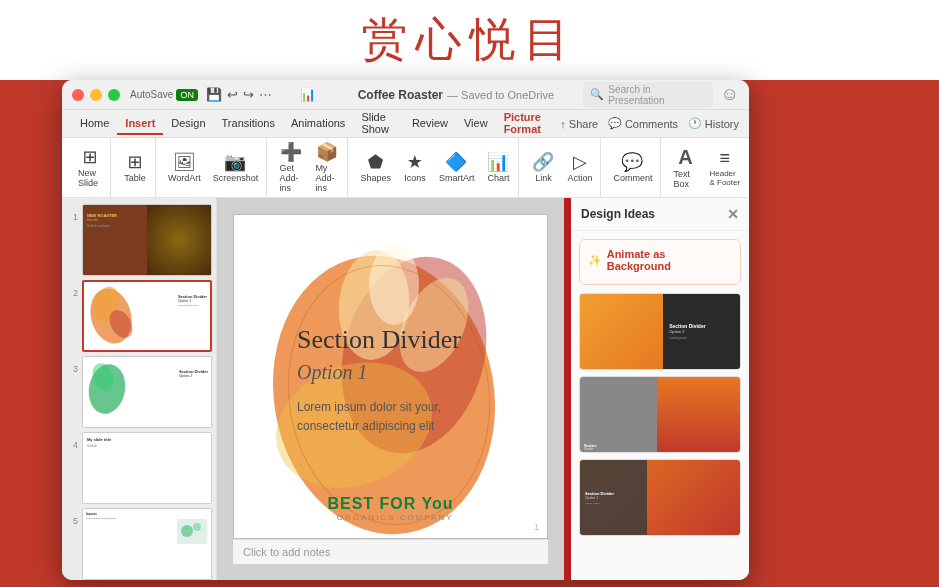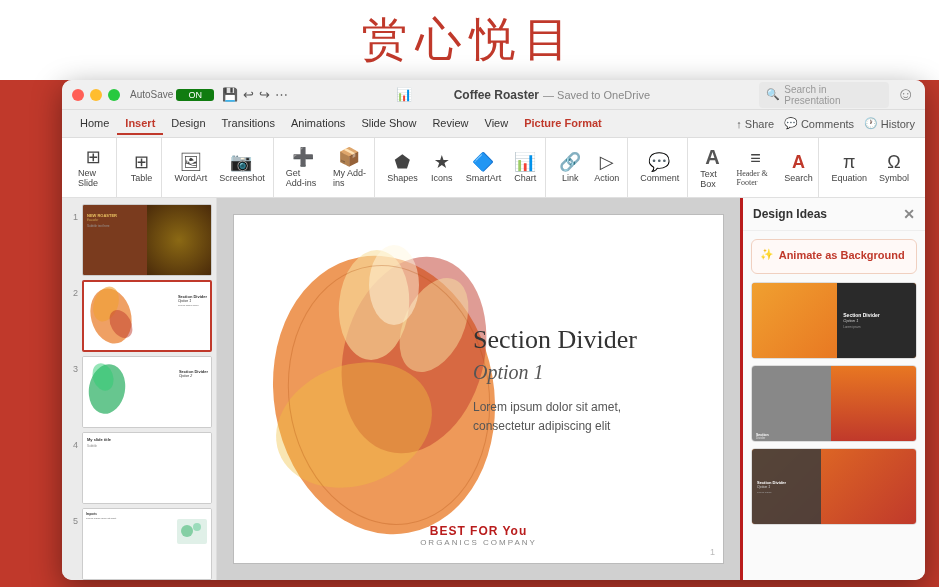--- a/index.html
+++ b/index.html
@@ -10,21 +10,21 @@
       height: 587px;
       overflow: hidden;
       position: relative;
     }
 
     
     .app-container {
       position: absolute;
       top: 80px;
       left: 62px;
-      width: 863px;
+      width: 687px;
       height: 500px;
       background: #f3f3f3;
       border-radius: 10px;
       overflow: hidden;
       box-shadow: 0 8px 30px rgba(0,0,0,0.4);
     }
 
     
     .title-bar {
       background: #f0f0f0;
@@ -68,21 +68,21 @@
       font-size: 10px;
       color: #666;
       display: flex;
       align-items: center;
       gap: 3px;
     }
     .autosave-on {
       background: #107c10;
       color: white;
       border-radius: 3px;
-      padding: 1px 12px;
+      padding: 1px 4px;
       font-size: 9px;
     }
 
     
     .ribbon-tabs {
       background: #f0f0f0;
       display: flex;
       align-items: center;
       padding: 0 10px;
       border-bottom: 1px solid #ddd;
@@ -230,21 +230,21 @@
       font-size: 11px;
       color: #888;
       background: #f5f5f5;
       border-top: 1px solid #ddd;
     }
 
     
     .design-panel {
       width: 185px;
       background: #fafafa;
-      border-left: 3px solid #b91c1c;
+      border-left: 7px solid #b91c1c;
       overflow-y: auto;
     }
     .design-panel-header {
       display: flex;
       align-items: center;
       justify-content: space-between;
       padding: 8px 10px;
       font-size: 12px;
       font-weight: 600;
       color: #333;
@@ -427,21 +427,21 @@
       </div>
     </div>
 
     <div class="ribbon-group">
       <div class="ribbon-btn">
         <span class="icon" style="font-size:20px;font-weight:700;color:#555;">A</span>
         <span>Text Box</span>
       </div>
       <div class="ribbon-btn">
         <span class="icon">≡</span>
-        <span style="font-size:8px;font-family:Liberation Serif, serif;">Header &amp; Footer</span>
+        <span style="font-size:8px;">Header &amp; Footer</span>
       </div>
       <div class="ribbon-btn">
         <span class="icon" style="color:#c0392b;font-size:18px;font-weight:700;">A</span>
         <span>Search</span>
       </div>
     </div>
 
     <div class="ribbon-group">
       <div class="ribbon-btn">
         <span class="icon">π</span>
@@ -563,28 +563,31 @@
           <ellipse cx="120" cy="80" rx="35" ry="55" fill="#f8e0a0" opacity="0.6" transform="rotate(5 120 80)"></ellipse>
           <ellipse cx="180" cy="100" rx="30" ry="50" fill="#f8e0a0" opacity="0.5" transform="rotate(25 180 100)"></ellipse>
           <ellipse cx="140" cy="60" rx="25" ry="40" fill="#fff8e0" opacity="0.5"></ellipse>
 
           <ellipse cx="135" cy="170" rx="100" ry="130" fill="none" stroke="#b05010" stroke-width="1" opacity="0.3" transform="rotate(-8 135 170)"></ellipse>
         </svg>
 
         <div style="position:absolute;right:50px;top:110px;">
           <div style="font-family:Georgia,serif;font-size:26px;color:#333;font-weight:400;margin-bottom:6px;">Section Divider</div>
           <div style="font-family:Georgia,serif;font-size:20px;color:#555;font-style:italic;margin-bottom:14px;">Option 1</div>
-          <div style="font-size:12px;color:#555;line-height:1.6;max-width:200px;">Lorem ipsum dolor sit amet, consectetur adipiscing elit</div>
+          <div style="font-size:12px;color:#555;line-height:1.6;max-width:200px;">Lorem ipsum dolor sit your, consectetur adipiscing elit</div>
         </div>
 
         <div style="position:absolute;bottom:16px;left:50%;transform:translateX(-50%);text-align:center;">
-          <div style="font-size:12px;color:#b91c1c;font-weight:700;letter-spacing:1px;">BEST FOR You</div>
+          <div style="font-size:16px;color:#15803d;font-weight:700;letter-spacing:1px;">BEST FOR You</div>
           <div style="font-size:8px;color:#888;letter-spacing:2px;text-align:right;">ORGANICS COMPANY</div>
         </div>
         <div style="position:absolute;bottom:6px;right:8px;font-size:9px;color:#bbb;">1</div>
+      </div>
+      <div class="notes-bar">
+        <span style="color:#999;font-size:11px;">Click to add notes</span>
       </div>
     </div>
 
     <div class="design-panel">
       <div class="design-panel-header">
         <span>Design Ideas</span>
         <span class="close-btn">✕</span>
       </div>
 
       <div class="animate-bg-card">

